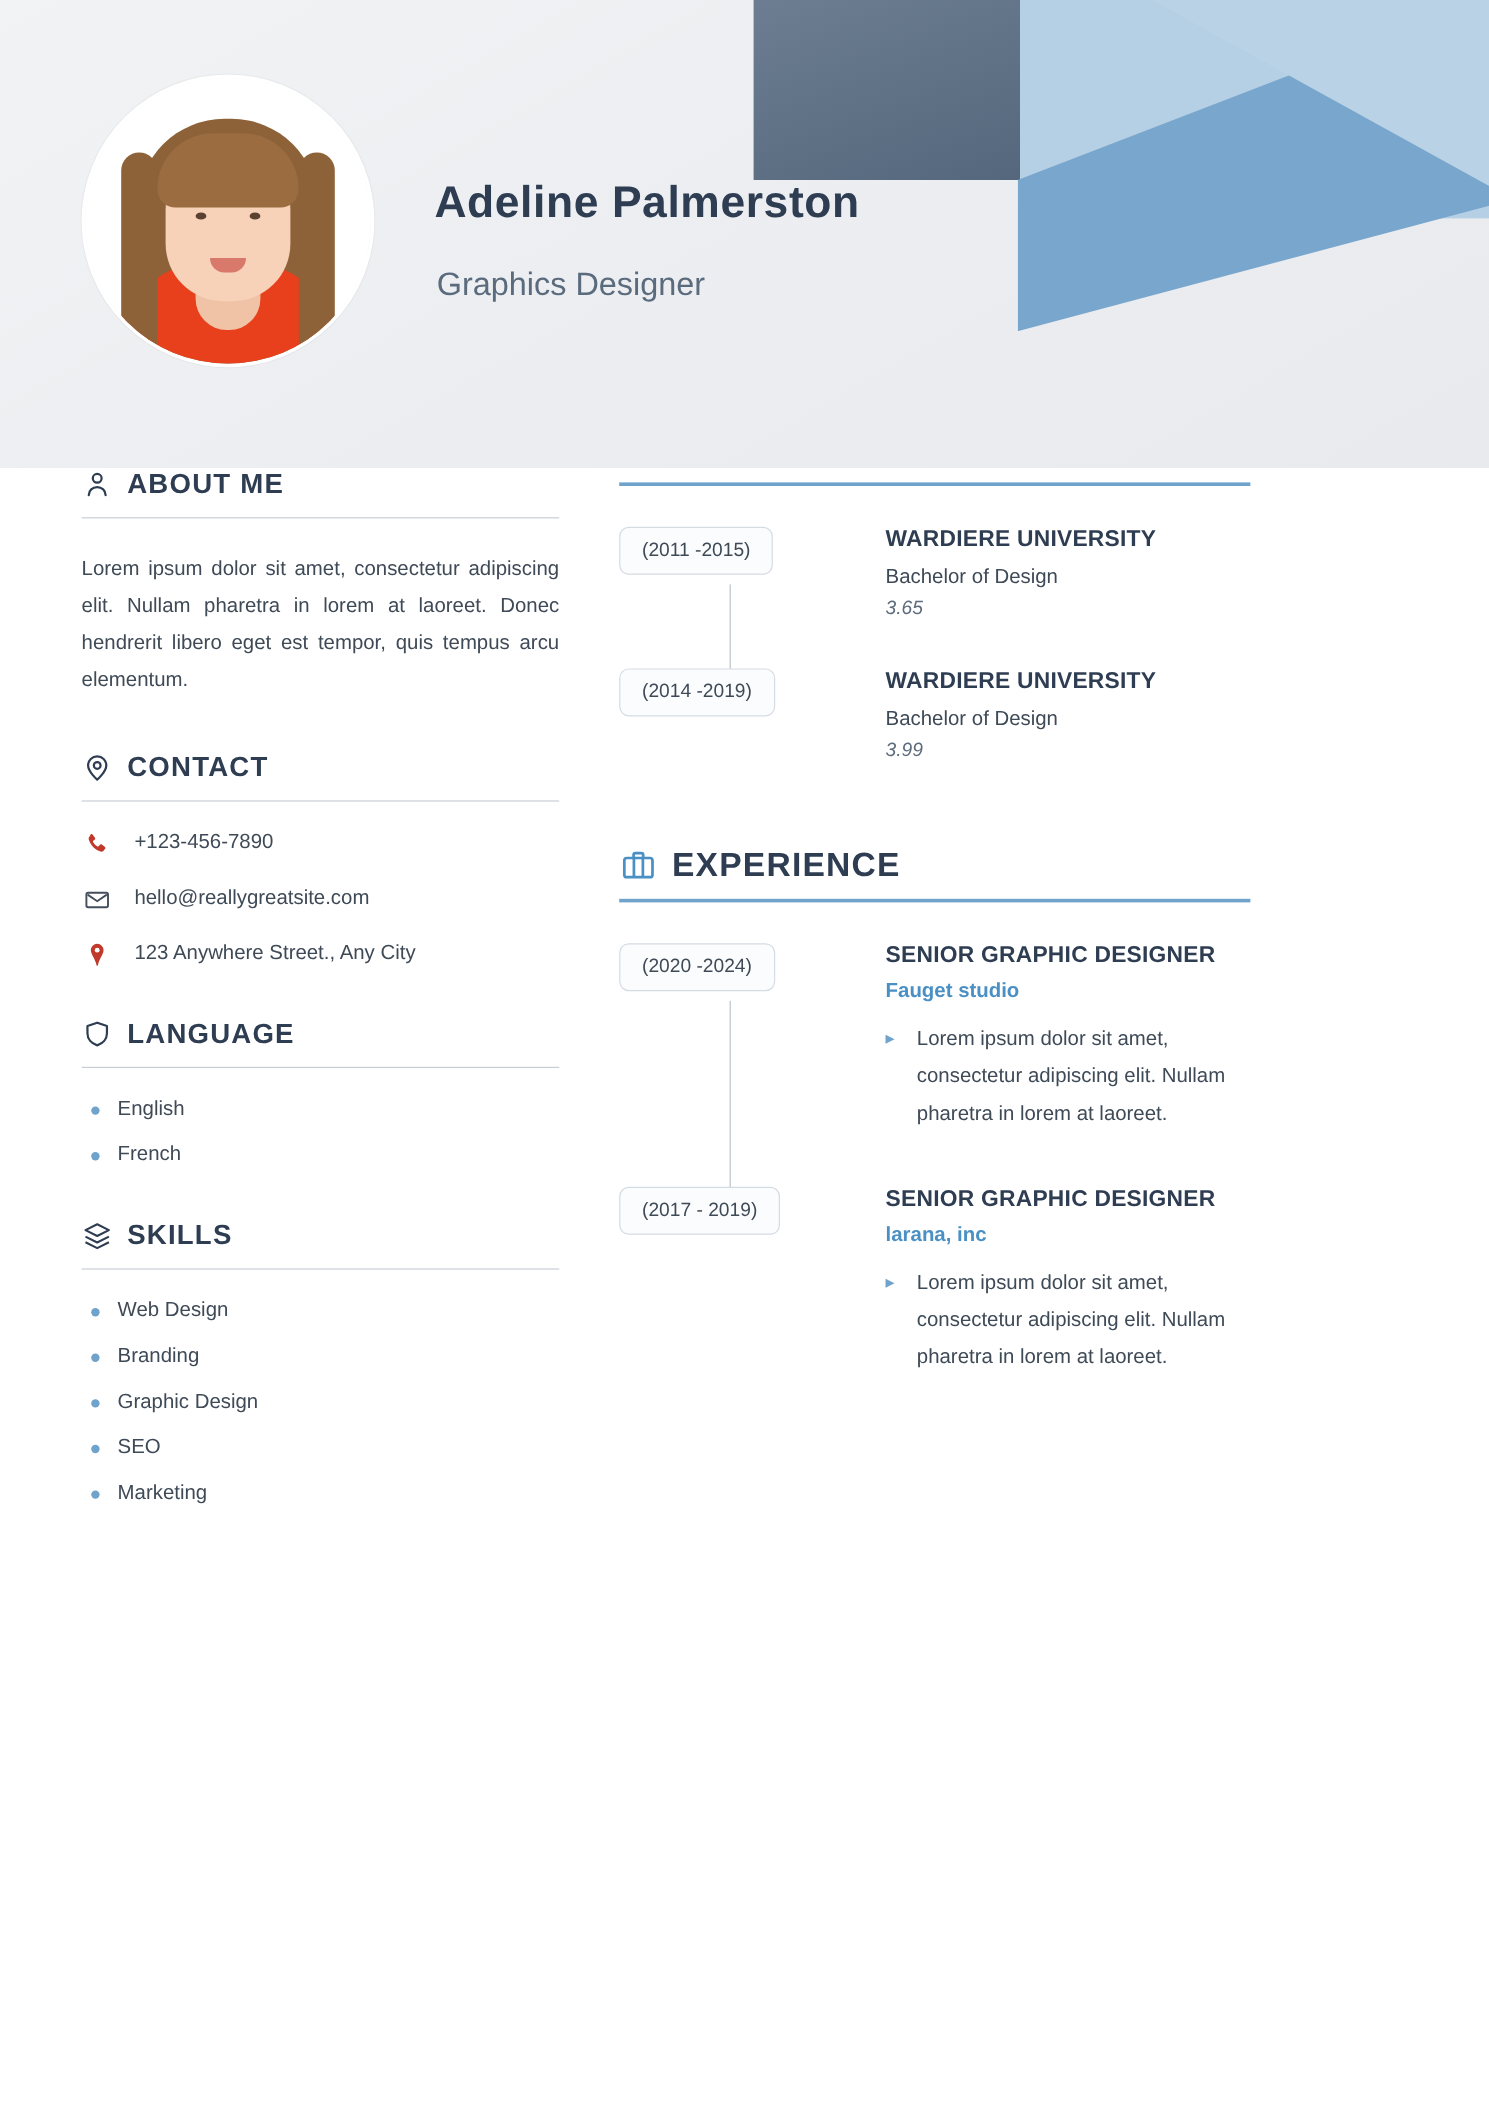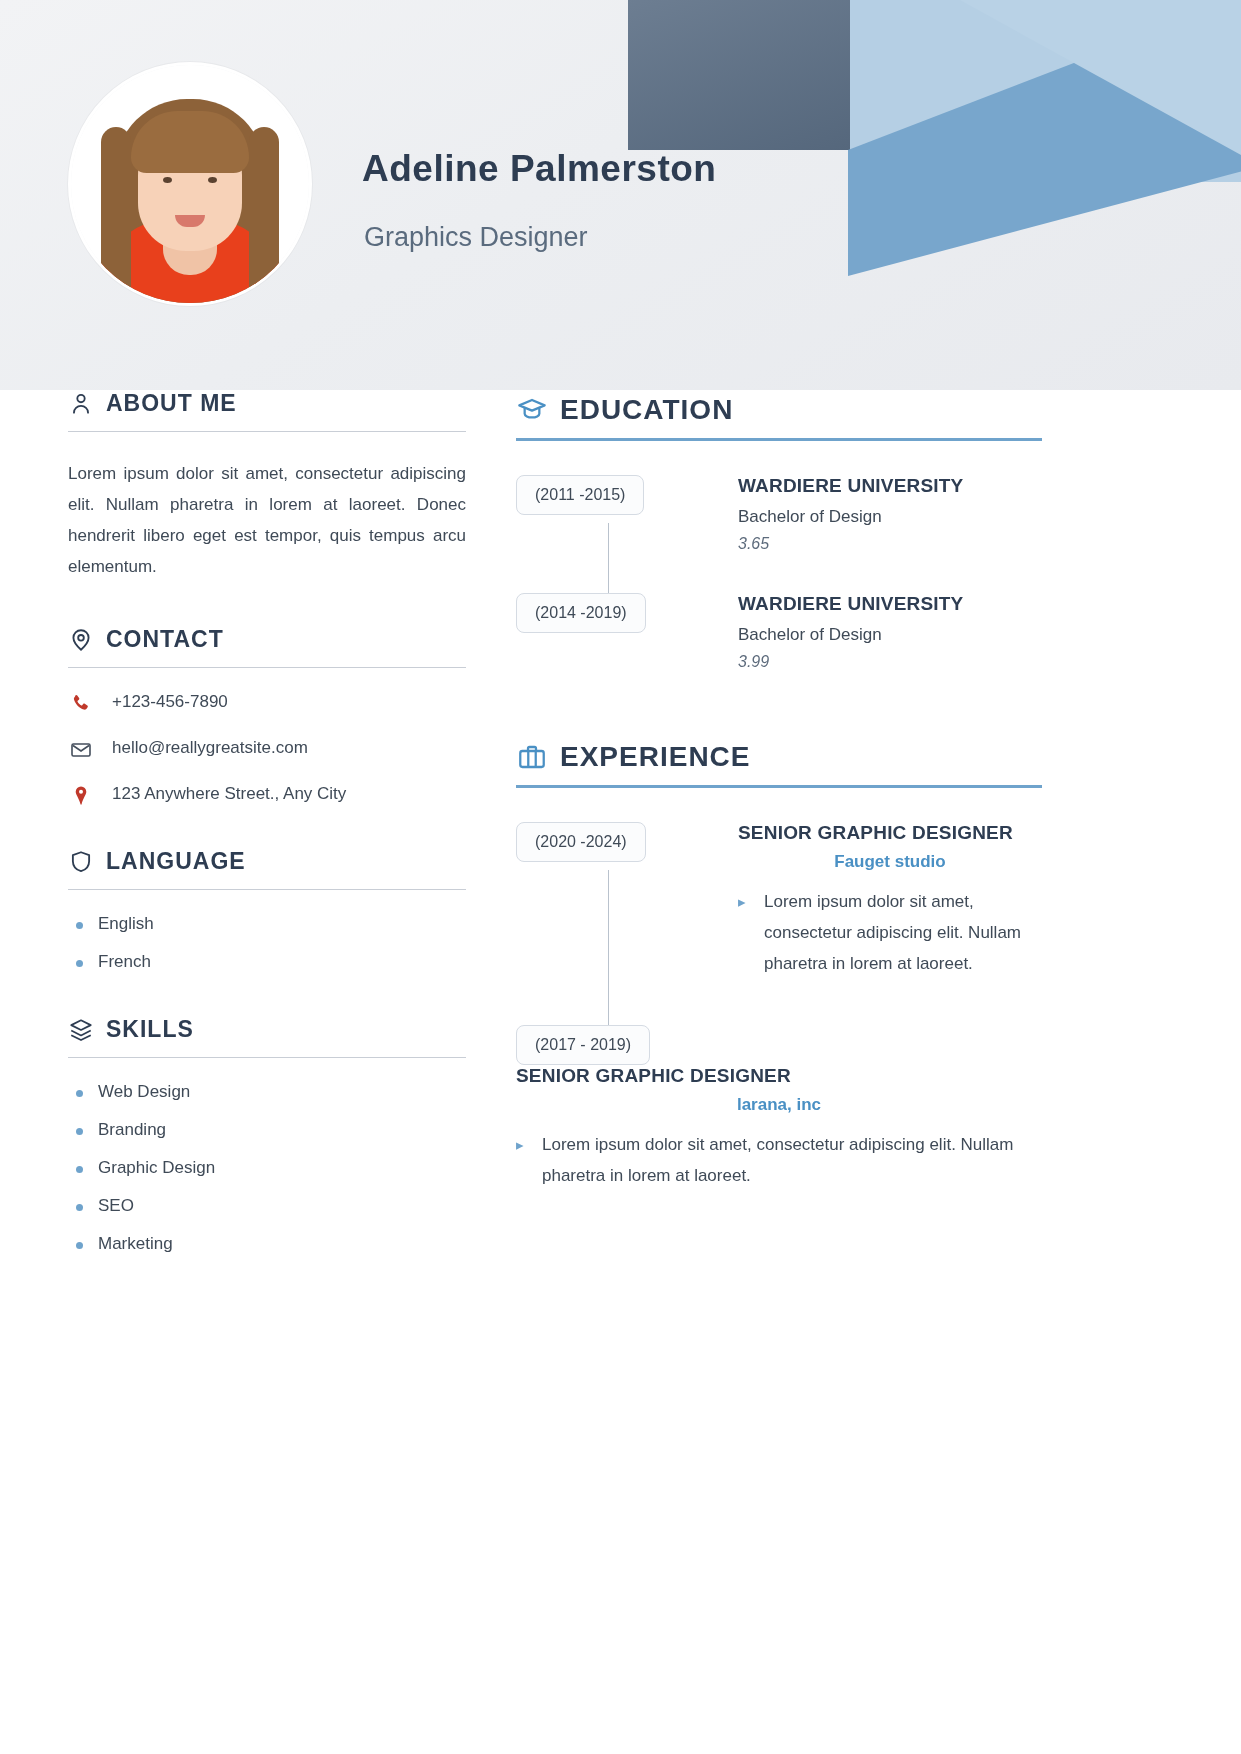--- a/index.html
+++ b/index.html
@@ -211,21 +211,20 @@
     margin-top: 8px;
     font-size: 16px;
     font-style: italic;
     color: #5d6b7c;
   }
   .tl-company {
     margin-top: 8px;
     font-size: 17px;
     font-weight: bold;
     color: #4a90c4;
-    text-align: center;
   }
   .tl-bullets { margin-top: 14px; list-style: none; }
   .tl-bullets li {
     position: relative;
     padding-left: 26px;
     font-size: 17px;
     line-height: 31px;
     color: #3f4a57;
   }
   .tl-bullets li::before {
@@ -363,29 +362,20 @@
           <li>Graphic Design</li>
           <li>SEO</li>
           <li>Marketing</li>
         </ul>
       </div>
     </div>
 
     <div class="right-col">
 
       <div class="sec" style="margin-top:4px;">
-        <div class="sec-head">
-          <span class="icon">
-            <svg width="32" height="32" viewBox="0 0 24 24" fill="none" stroke="#4a90c4" stroke-width="1.7" stroke-linecap="round" stroke-linejoin="round">
-              <path d="M2.5 8.5L12 4.5l9.5 4-9.5 4-9.5-4z"></path>
-              <path d="M6.5 10.6v4.2c0 1.6 2.5 2.8 5.5 2.8s5.5-1.2 5.5-2.8v-4.2"></path>
-            </svg>
-          </span>
-          <span class="sec-title" style="font-size:28px;">EDUCATION</span>
-        </div>
         <div class="sec-rule thick"></div>
 
         <div class="tl-item">
           <div class="tl-left">
             <span class="tl-date">(2011 -2015)</span>
             <span class="tl-line"></span>
           </div>
           <div class="tl-right">
             <div class="tl-org">WARDIERE UNIVERSITY</div>
             <div class="tl-sub">Bachelor of Design</div>
@@ -425,21 +415,21 @@
           </div>
           <div class="tl-right">
             <div class="tl-org">SENIOR GRAPHIC DESIGNER</div>
             <div class="tl-company">Fauget studio</div>
             <ul class="tl-bullets">
               <li>Lorem ipsum dolor sit amet, consectetur adipiscing elit. Nullam pharetra in lorem at laoreet.</li>
             </ul>
           </div>
         </div>
 
-        <div class="tl-item" style="margin-top:46px;flex-direction:column;">
+        <div class="tl-item" style="margin-top:46px;">
           <div class="tl-left">
             <span class="tl-date">(2017 - 2019)</span>
           </div>
           <div class="tl-right">
             <div class="tl-org">SENIOR GRAPHIC DESIGNER</div>
             <div class="tl-company">larana, inc</div>
             <ul class="tl-bullets">
               <li>Lorem ipsum dolor sit amet, consectetur adipiscing elit. Nullam pharetra in lorem at laoreet.</li>
             </ul>
           </div>

